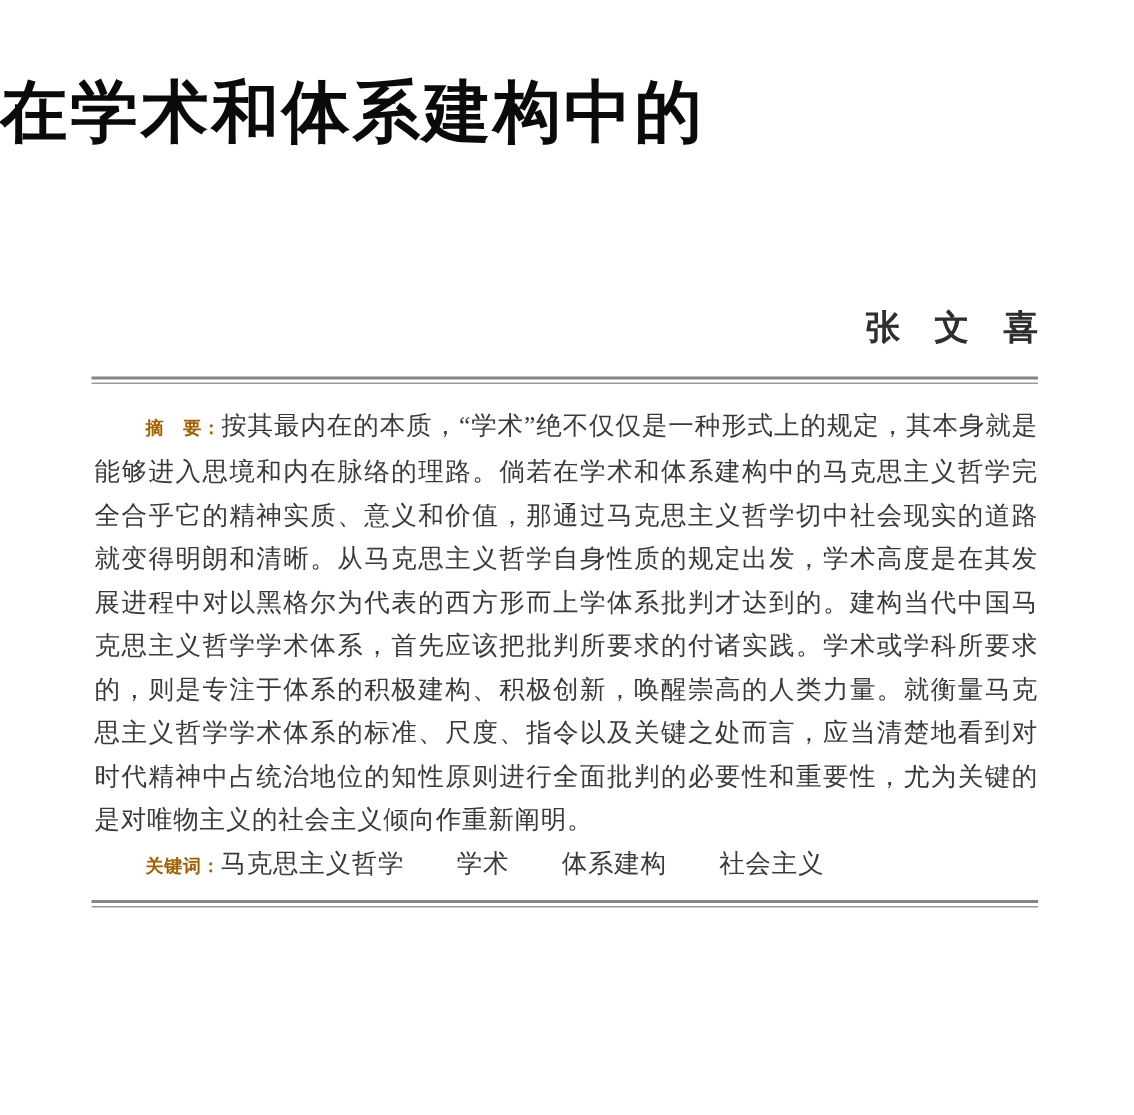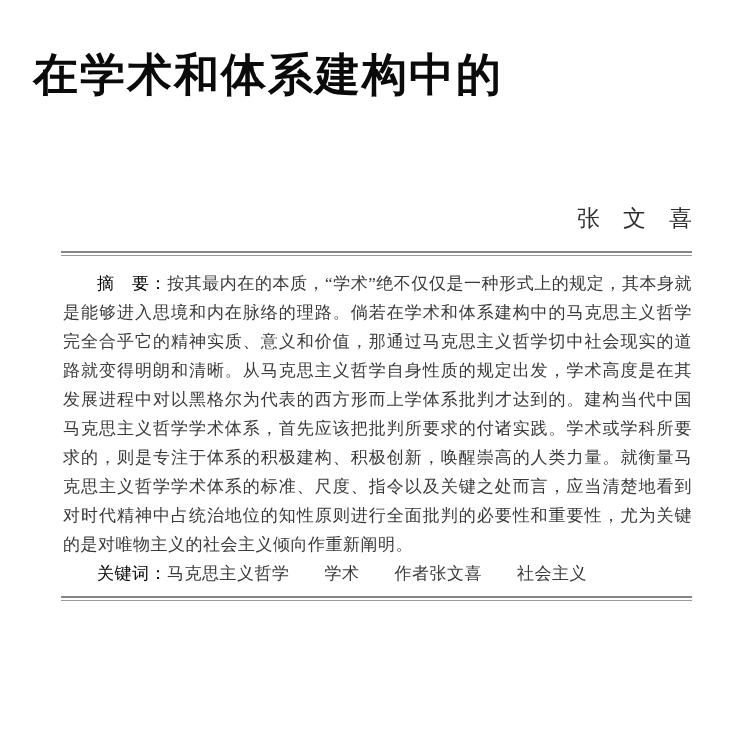--- a/index.html
+++ b/index.html
@@ -24,32 +24,33 @@
     padding-top: 44px;
   }
   .title-line {
     font-size: 45px;
     line-height: 62px;
     font-weight: bold;
     color: #0a0a0a;
     letter-spacing: 2px;
     white-space: nowrap;
   }
-  .title-line-1 { margin-left: 33px; }
+  .title-line-1 { }
   .title-line-2 { margin-left: 132px; }
 
   
   .author-line {
     margin-top: 100px;
     margin-right: 64px;
     text-align: right;
     font-size: 23px;
     line-height: 26px;
     color: #2e2e2e;
     font-family: "Liberation Serif", "DejaVu Serif", serif;
+    font-weight: bold;
   }
 
   
   .double-rule {
     margin-left: 61px;
     margin-right: 64px;
     height: 2px;
     border-top: 2px solid #868686;
     border-bottom: 1px solid #9a9a9a;
   }
@@ -66,24 +67,24 @@
     margin: 0;
     font-size: 17px;
     line-height: 29px;
     letter-spacing: 0.5px;
     color: #3a3a3a;
     text-align: justify;
     text-justify: inter-ideograph;
     text-indent: 2em;
   }
   .bold-label {
-    font-weight: normal;
-    color: #000000;
+    font-weight: bold;
+    color: #a16207;
     font-family: "Liberation Sans", "DejaVu Sans", sans-serif;
-    font-size: 17px;
+    font-size: 12px;
   }
 
   
   .footnote-line {
     margin-left: 63px;
     margin-right: 64px;
     margin-top: 26px;
     font-size: 17px;
     line-height: 26px;
     letter-spacing: 0.5px;
@@ -102,20 +103,20 @@
 
   <div class="author-line">张　文　喜</div>
 
   <div class="double-rule rule-top"></div>
 
   <div class="abstract-block">
     <p class="abstract-para">
       <span class="bold-label">摘　要：</span><span>按其最内在的本质，“学术”绝不仅仅是一种形式上的规定，其本身就是能够进入思境和内在脉络的理路。倘若在学术和体系建构中的马克思主义哲学完全合乎它的精神实质、意义和价值，那通过马克思主义哲学切中社会现实的道路就变得明朗和清晰。从马克思主义哲学自身性质的规定出发，学术高度是在其发展进程中对以黑格尔为代表的西方形而上学体系批判才达到的。建构当代中国马克思主义哲学学术体系，首先应该把批判所要求的付诸实践。学术或学科所要求的，则是专注于体系的积极建构、积极创新，唤醒崇高的人类力量。就衡量马克思主义哲学学术体系的标准、尺度、指令以及关键之处而言，应当清楚地看到对时代精神中占统治地位的知性原则进行全面批判的必要性和重要性，尤为关键的是对唯物主义的社会主义倾向作重新阐明。</span>
     </p>
     <p class="keywords-para">
-      <span class="bold-label">关键词：</span><span>马克思主义哲学　　学术　　作者张文喜　　社会主义</span>
+      <span class="bold-label">关键词：</span><span>马克思主义哲学　　学术　　体系建构　　社会主义</span>
     </p>
   </div>
 
 
   <div class="double-rule rule-bottom"></div>
 
 </div>
 
 </body></html>

